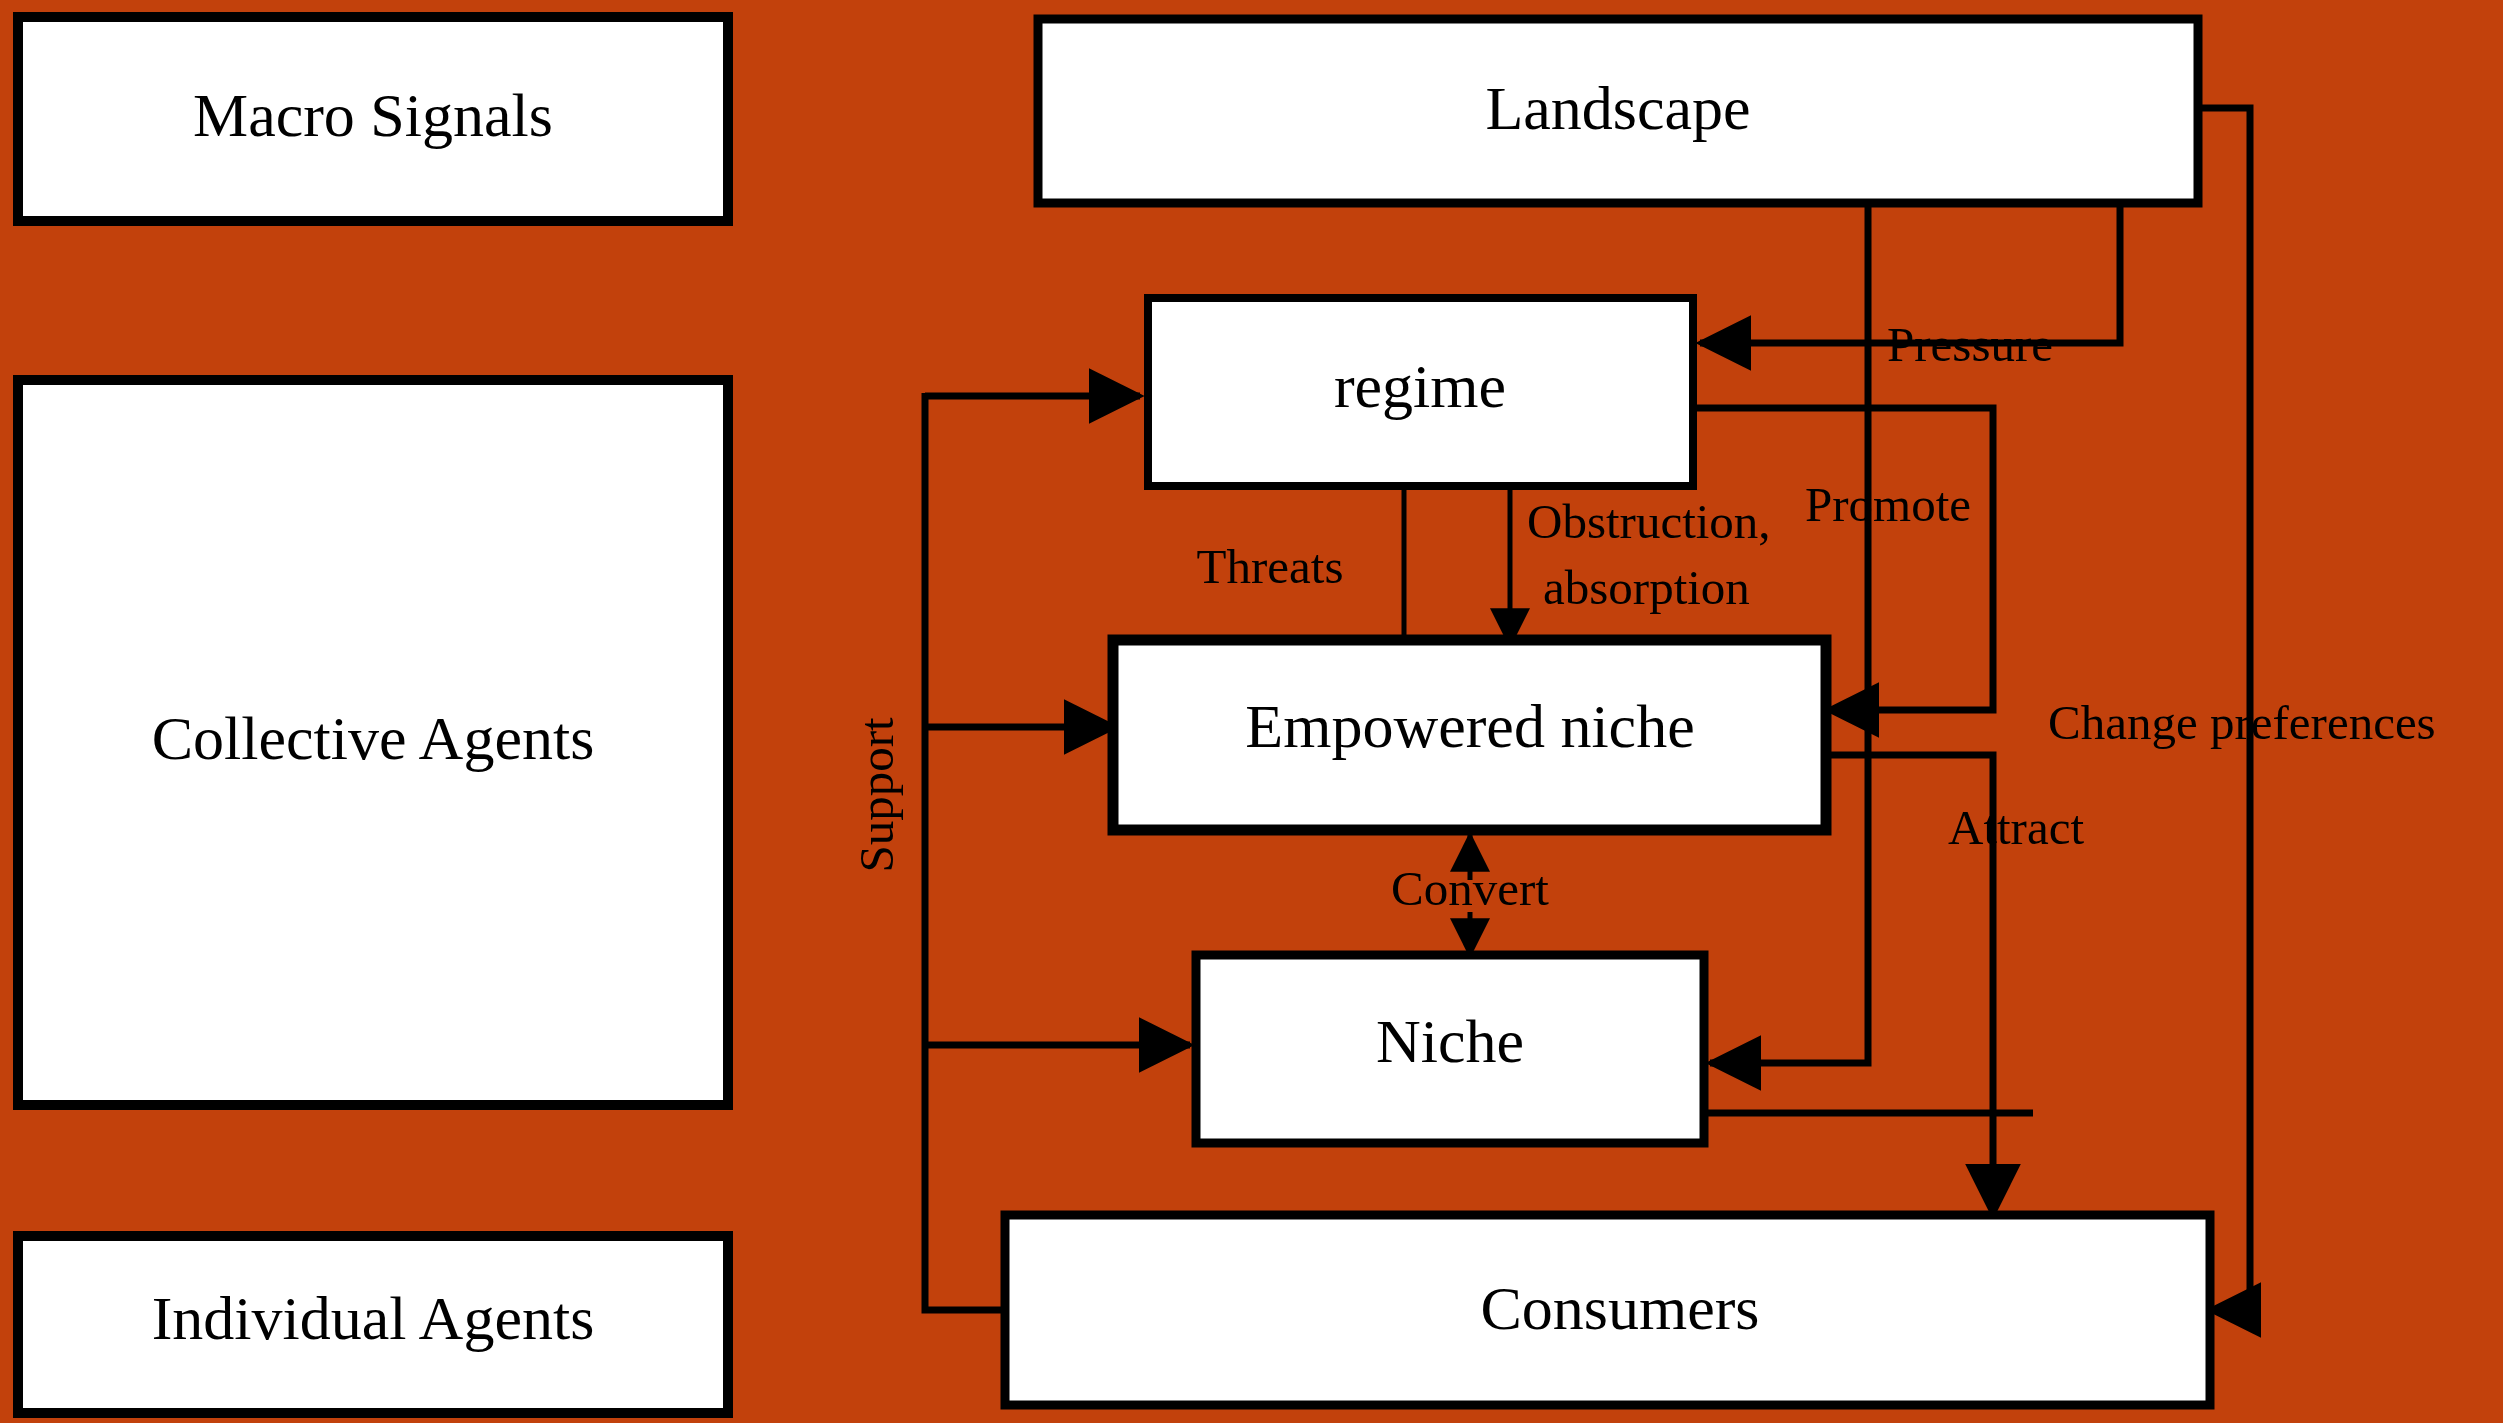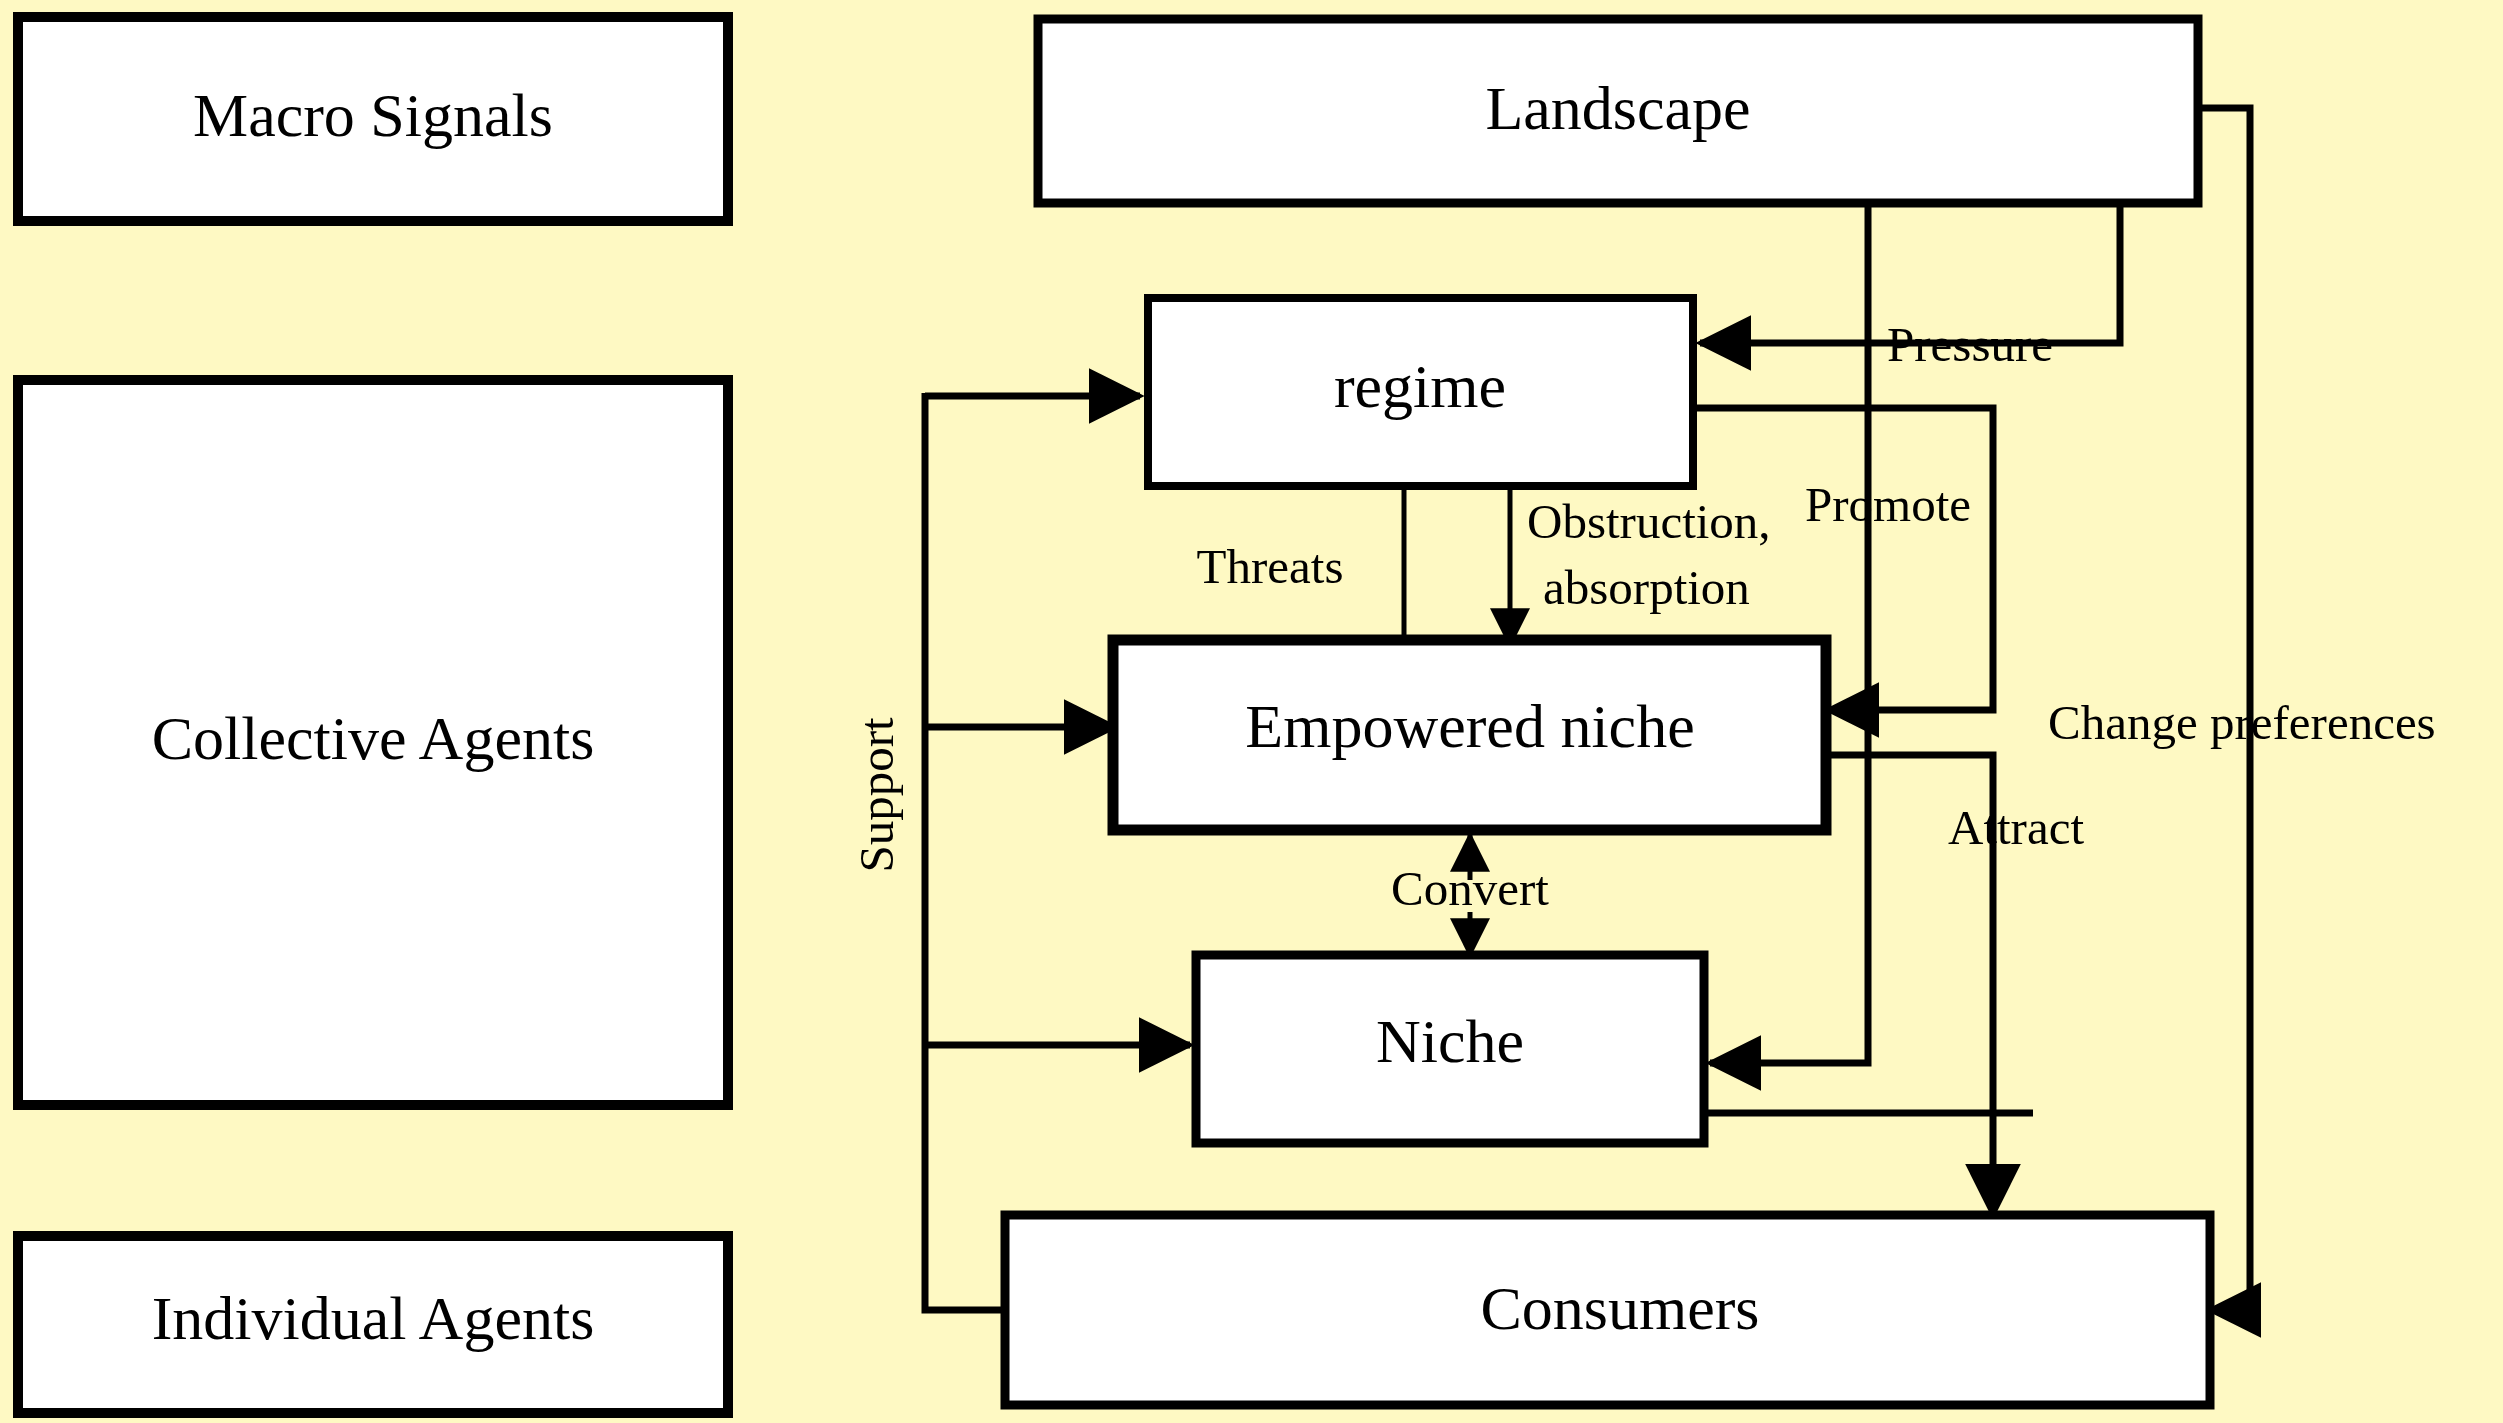--- a/index.html
+++ b/index.html
@@ -7,21 +7,21 @@
     padding: 0;
     background: #ffffff;
   }
   body {
     font-family: "Liberation Serif", "DejaVu Serif", serif;
   }
   #diagram-root {
     position: relative;
     width: 2503px;
     height: 1423px;
-    background: #fef9c3;
+    background: #c2410c;
     overflow: hidden;
   }
   svg#diagram-svg {
     position: absolute;
     top: 0;
     left: 0;
     width: 2503px;
     height: 1423px;
   }
   .box-rect {

